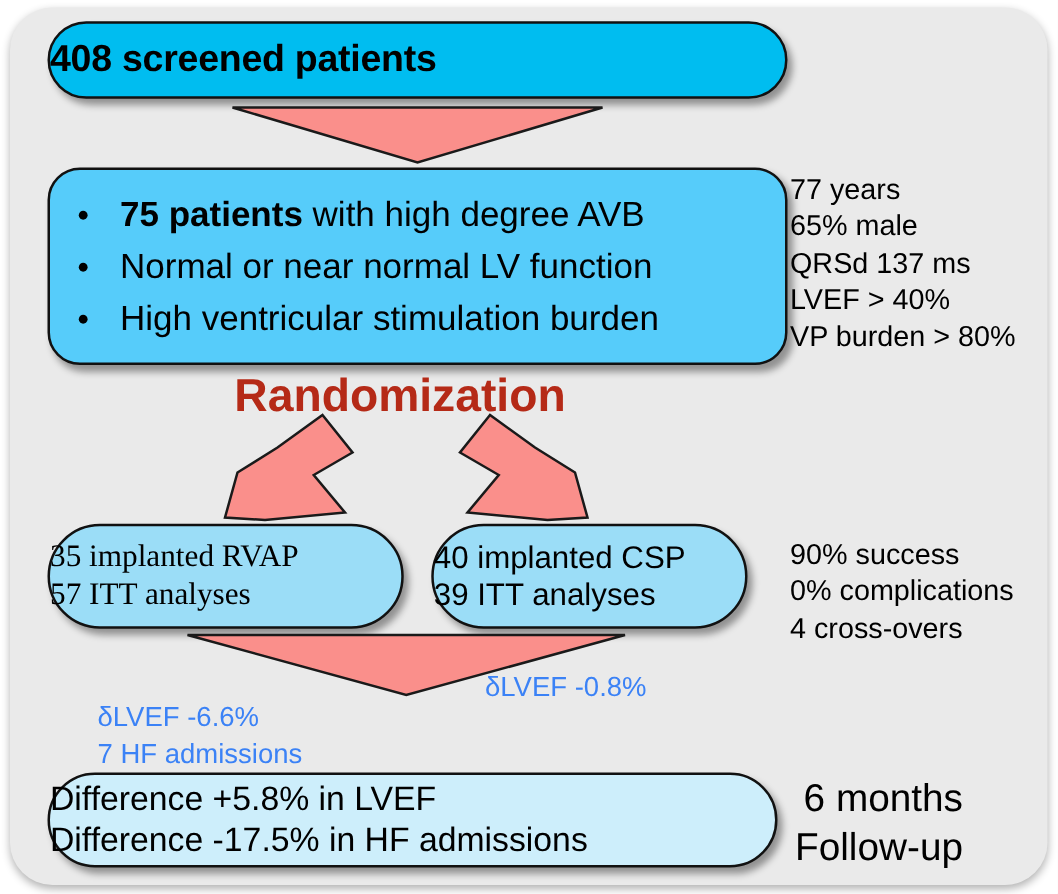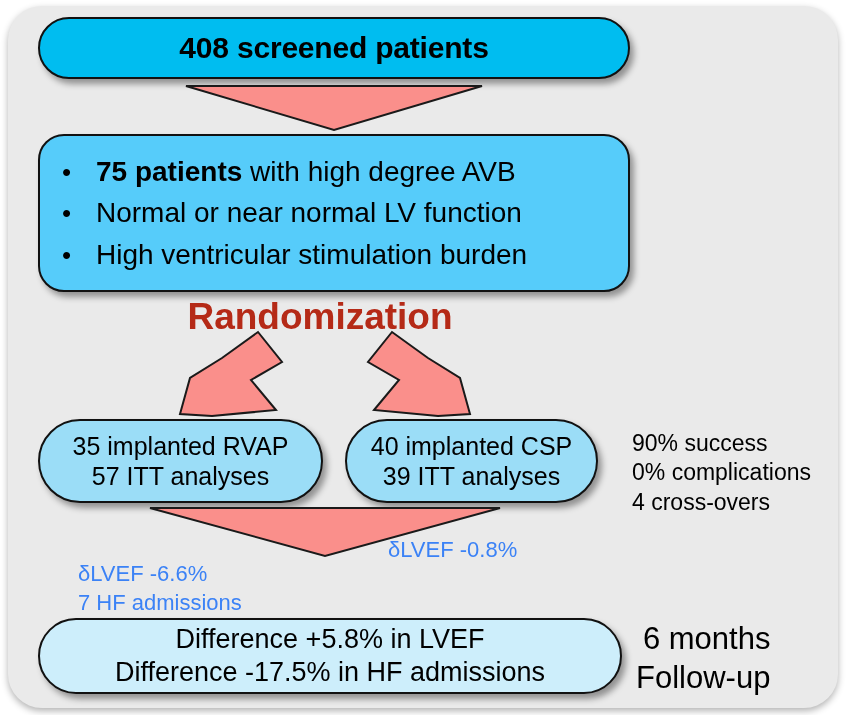--- a/index.html
+++ b/index.html
@@ -33,21 +33,21 @@
     box-shadow: 0 3px 7px rgba(0,0,0,0.30);
   }
 
   
   .node {
     position: absolute;
     box-sizing: border-box;
     border: 2px solid #111111;
     display: flex;
     flex-direction: column;
-    align-items: center;
+    align-items: flex-start;
     justify-content: center;
     color: #000000;
     box-shadow: 4px 5px 6px rgba(0,0,0,0.38);
   }
 
   .node-screened {
     left: 38px;
     top: 17px;
     width: 592px;
     height: 62px;
@@ -86,21 +86,21 @@
   .bullet-strong { font-weight: bold; }
 
   .node-arm {
     top: 419px;
     height: 84px;
     background: #9bddf7;
     border-radius: 42px;
     font-size: 25px;
     line-height: 1.2;
   }
-  .node-arm-left  { left: 38px;  width: 285px; }
+  .node-arm-left  { left: 38px;  width: 285px; font-family: Liberation Serif, serif; }
   .node-arm-right { left: 345px; width: 253px; }
   .arm-line { white-space: nowrap; }
 
   .node-result {
     left: 38px;
     top: 618px;
     width: 584px;
     height: 76px;
     background: #cdeefb;
     border-radius: 38px;
@@ -193,20 +193,27 @@
     <div class="bullet-row">
       <span class="bullet-dot">•</span>
       <span>Normal or near normal LV function</span>
     </div>
     <div class="bullet-row">
       <span class="bullet-dot">•</span>
       <span>High ventricular stimulation burden</span>
     </div>
   </div>
 
+  <div class="side-note note-demographics">
+    <div>77 years</div>
+    <div>65% male</div>
+    <div>QRSd 137 ms</div>
+    <div>LVEF &gt; 40%</div>
+    <div>VP burden &gt; 80%</div>
+  </div>
 
   <div class="randomization-label">Randomization</div>
 
   <svg class="arrow-svg arrow-rand-left" width="112" height="92" viewBox="0 0 112 92">
     <polygon class="arrow-shape" points="86,2 110,32 79,50 104,80 40,86 8,84 18,48 50,28"></polygon>
   </svg>
   <svg class="arrow-svg arrow-rand-right" width="112" height="92" viewBox="0 0 112 92">
     <polygon class="arrow-shape" points="26,2 2,32 33,50 8,80 72,86 104,84 94,48 62,28"></polygon>
   </svg>
 

